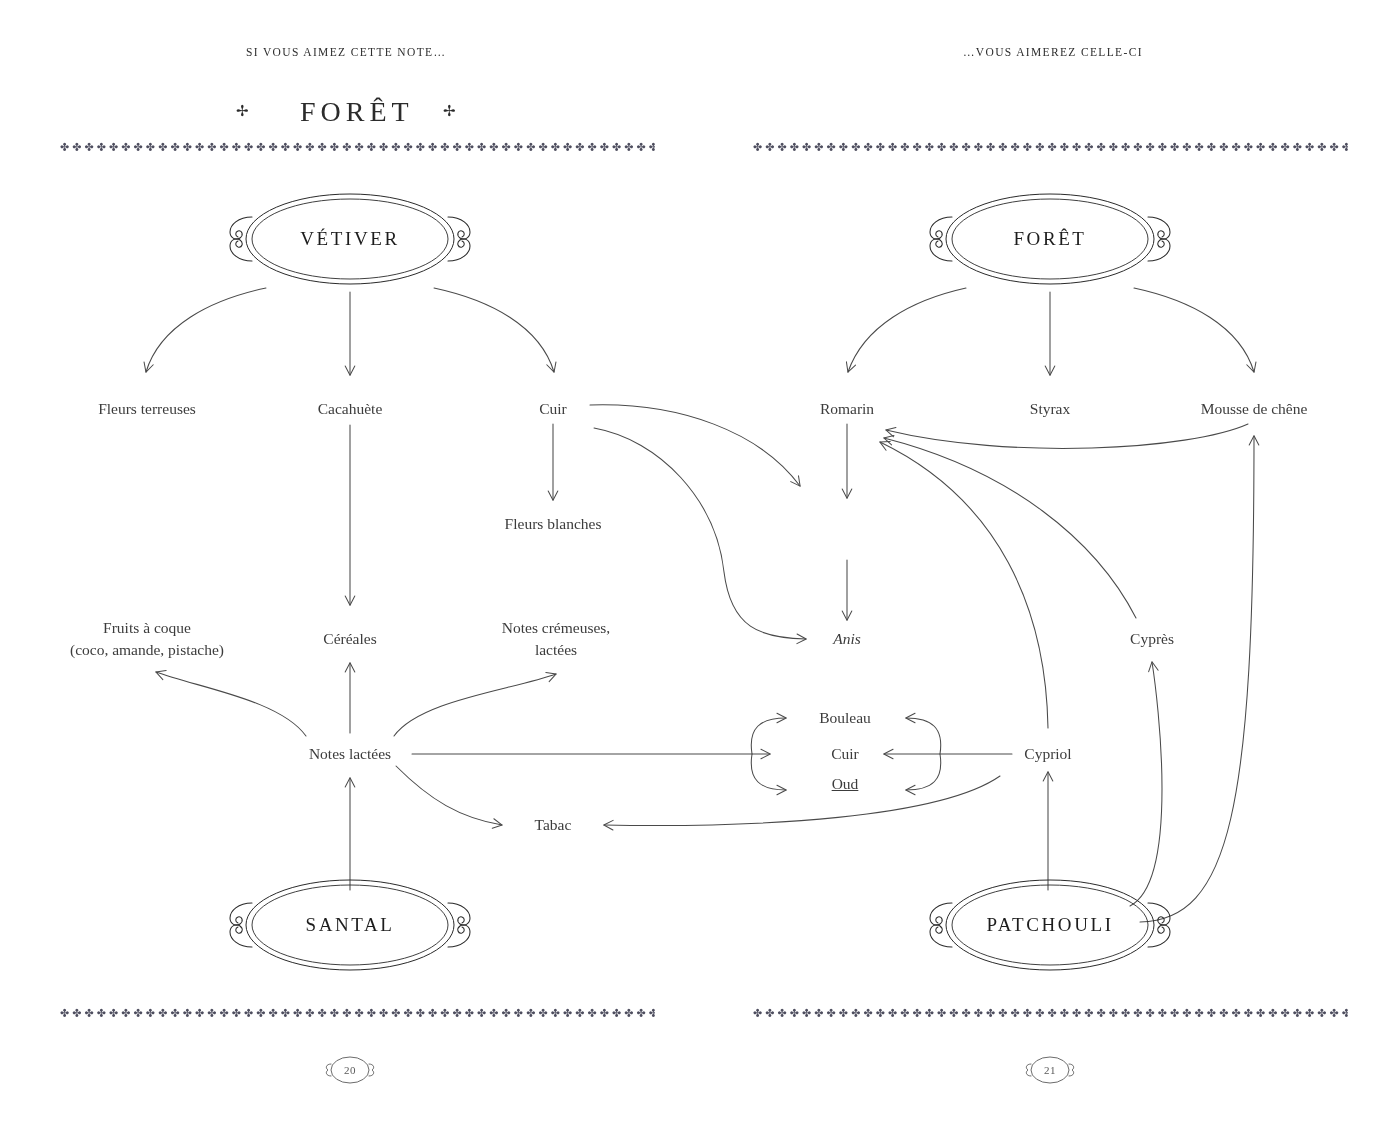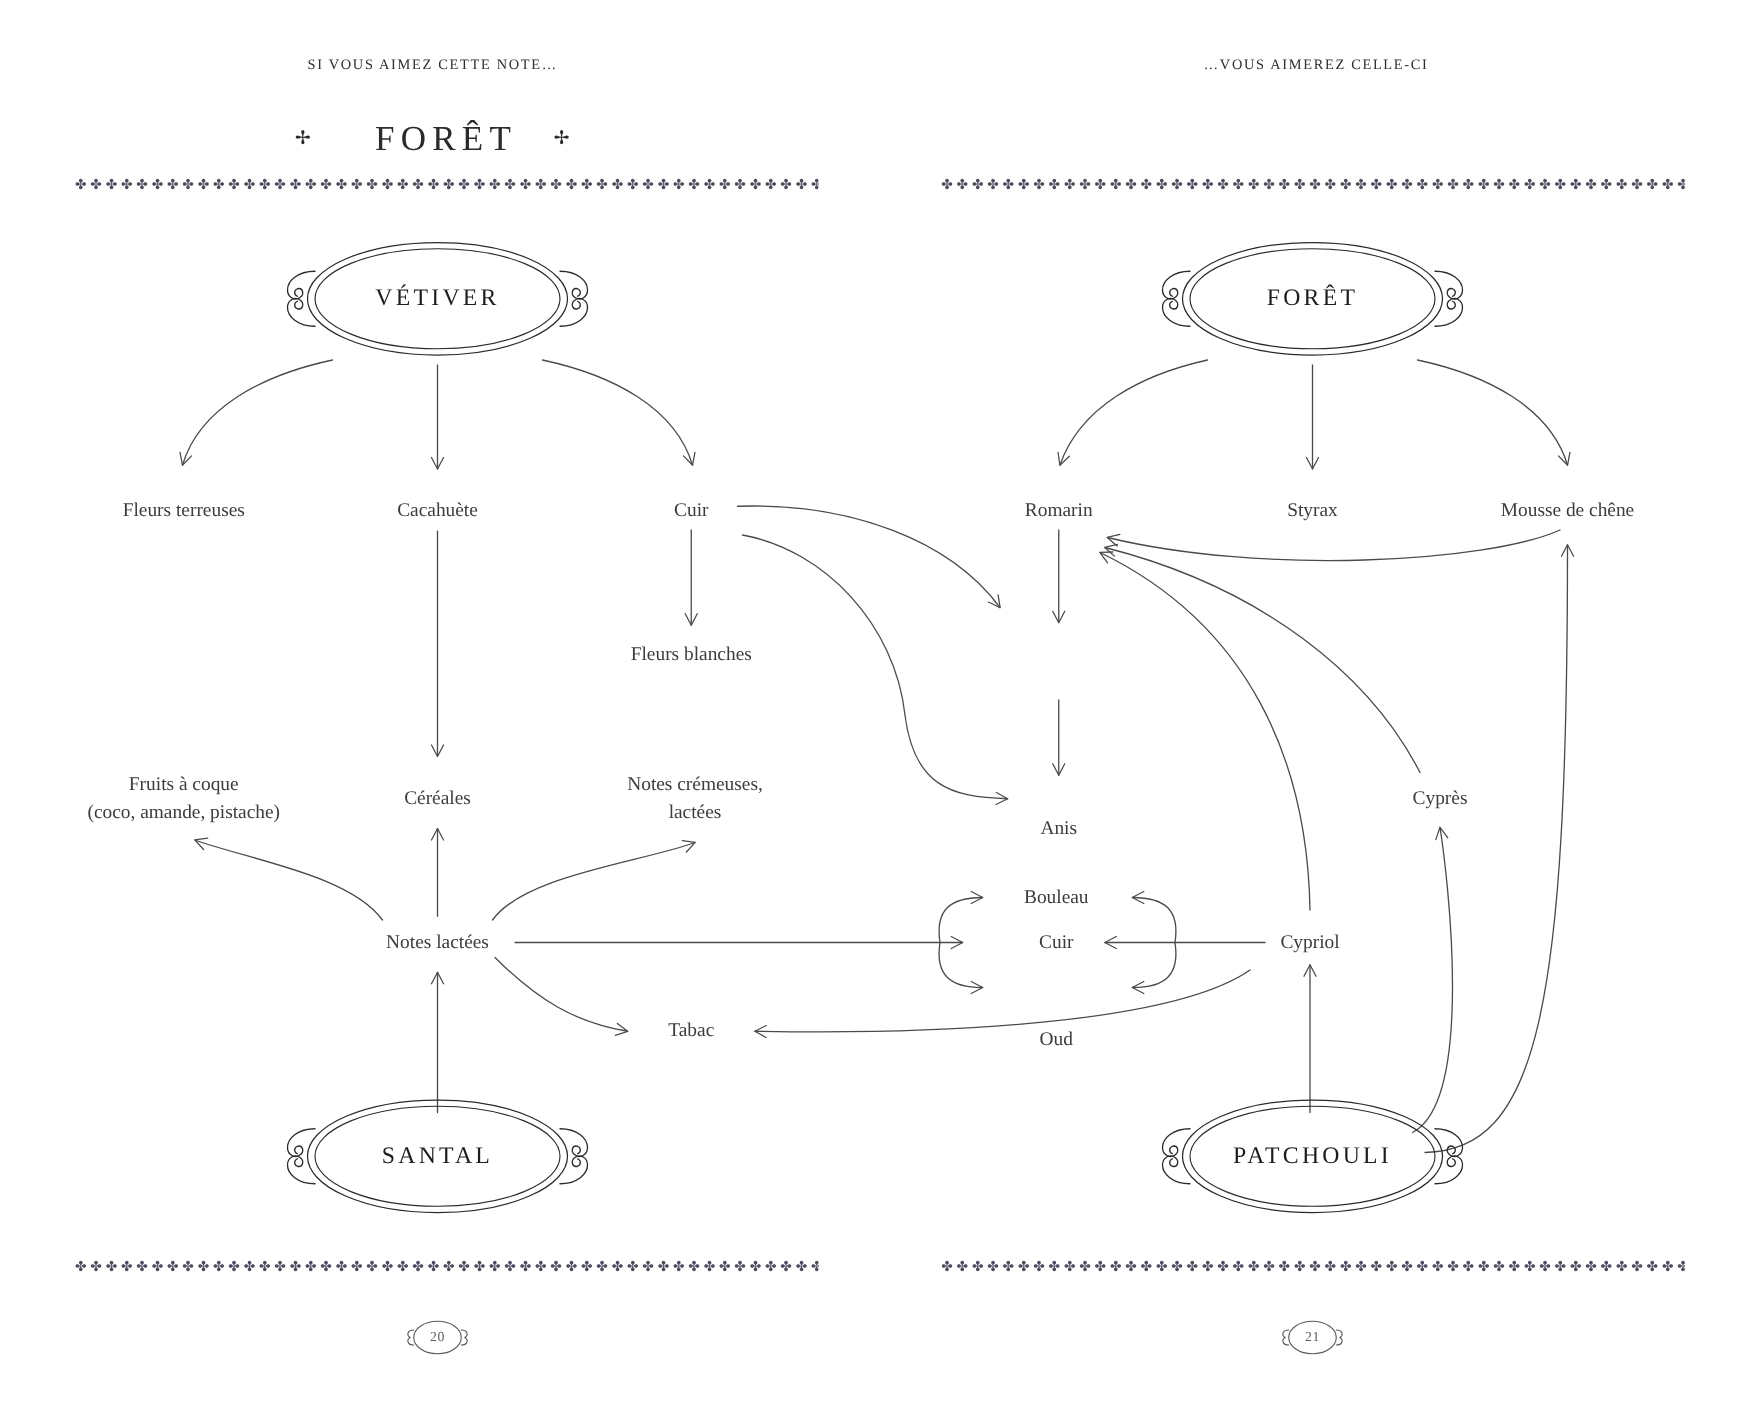--- a/index.html
+++ b/index.html
@@ -209,26 +209,26 @@
     <span class="sub">(coco, amande, pistache)</span>
   </div>
 
   <div class="node" style="left:350px;top:639px;">Céréales</div>
 
   <div class="node two" style="left:556px;top:639px;">
     <span>Notes crémeuses,</span>
     <span class="sub">lactées</span>
   </div>
 
-  <div class="node" style="left:847px;top:663px;">Anis</div>
+  <div class="node" style="left:847px;top:639px;font-style:italic;">Anis</div>
   <div class="node" style="left:1152px;top:639px;">Cyprès</div>
 
   <div class="node" style="left:845px;top:718px;">Bouleau</div>
   <div class="node" style="left:845px;top:754px;">Cuir</div>
-  <div class="node" style="left:845px;top:832px;">Oud</div>
+  <div class="node" style="left:845px;top:784px;text-decoration:underline;">Oud</div>
 
   <div class="node" style="left:350px;top:754px;">Notes lactées</div>
   <div class="node" style="left:1048px;top:754px;">Cypriol</div>
   <div class="node" style="left:553px;top:825px;">Tabac</div>
 
   <div class="folio" style="left:350px;top:1070px;">20</div>
   <div class="folio" style="left:1050px;top:1070px;">21</div>
 
 </div>
 

